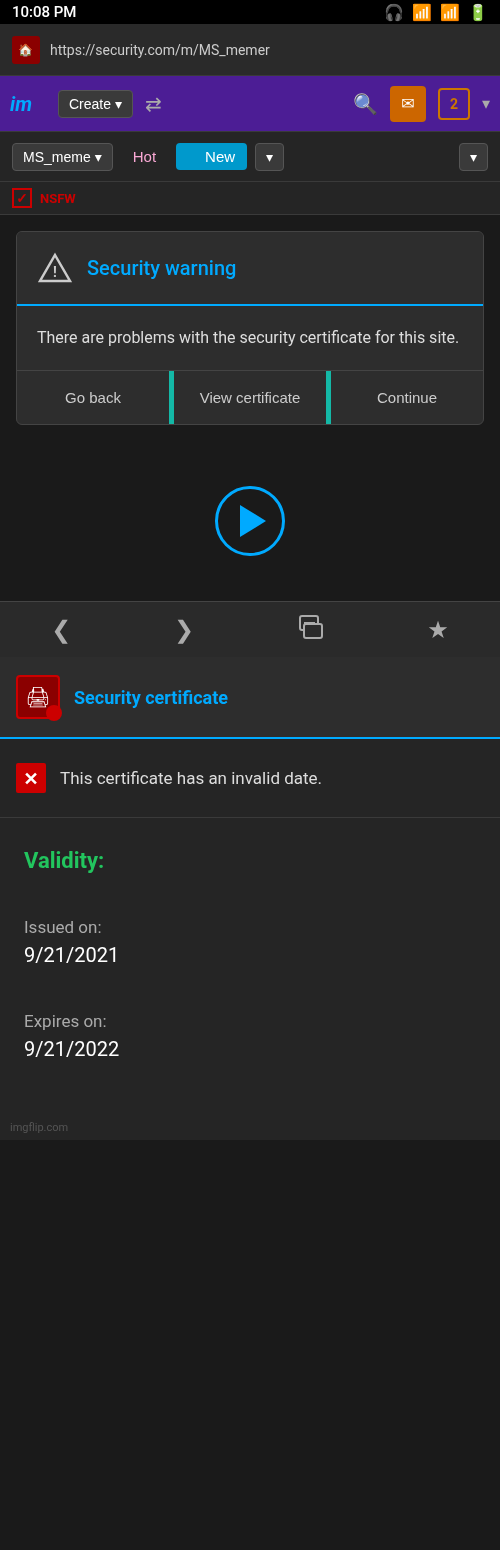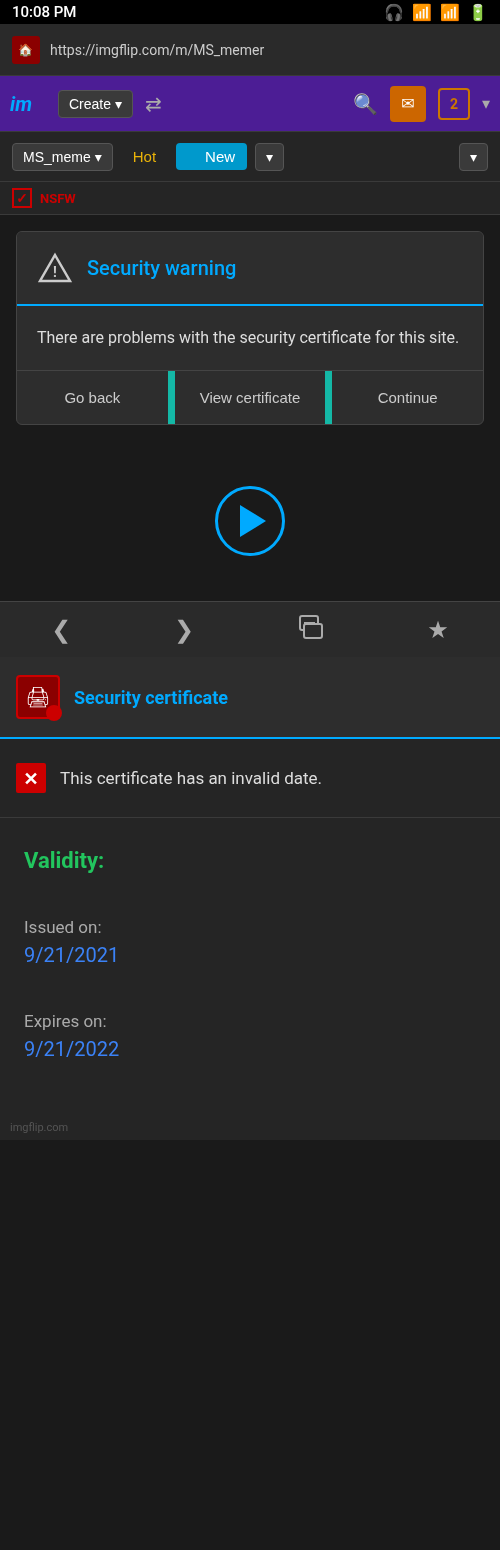--- a/index.html
+++ b/index.html
@@ -156,21 +156,21 @@
       font-size: 14px;
       padding: 5px 10px;
       display: flex;
       align-items: center;
       gap: 4px;
       cursor: pointer;
     }
     .filter-tab {
       background: transparent;
       border: none;
-      color: #eab308;
+      color: #f9a8d4;
       font-size: 15px;
       padding: 5px 12px;
       cursor: pointer;
       border-radius: 4px;
     }
     .filter-tab.active {
       background: #0099cc;
       color: #ffffff;
       padding-left: 29px;
     }
@@ -266,21 +266,21 @@
     }
     .warning-btn {
       flex: 1;
       background: transparent;
       border: none;
       color: #cccccc;
       font-size: 15px;
       padding: 18px 8px;
       cursor: pointer;
       text-align: center;
-      border-right: 7px solid #14b8a6;
+      border-right: 5px solid #14b8a6;
     }
     .warning-btn:last-child {
       border-right: none;
     }
 
     
     .content-area {
       background: #1a1a1a;
       height: 160px;
       display: flex;
@@ -407,21 +407,21 @@
       margin-bottom: 24px;
     }
     .cert-field-label {
       font-size: 17px;
       color: #aaaaaa;
       margin-bottom: 6px;
       margin-top: 44px;
     }
     .cert-field-value {
       font-size: 20px;
-      color: #3b82f6;
+      color: #ffffff;
       font-weight: 400;
     }
 
     .footer-credit {
       padding: 6px 10px;
       font-size: 11px;
       color: #555;
     }
   </style>
 </head>
@@ -434,21 +434,21 @@
     <span class="status-icon">📶</span>
     <span class="status-icon">📶</span>
     <span class="status-icon">🔋</span>
   </div>
 </div>
 
 <div class="url-bar">
   <div class="url-favicon">
     <span>🏠</span>
   </div>
-  <span class="url-text">https://imgflip.com/m/MS_memer</span>
+  <span class="url-text">https://security.com/m/MS_memer</span>
 </div>
 
 <div class="app-nav">
   <span class="app-logo">im</span>
   <button class="create-btn">
     <span>Create</span>
     <span>▾</span>
   </button>
   <span class="shuffle-icon">⇄</span>
   <span class="nav-spacer"></span>

